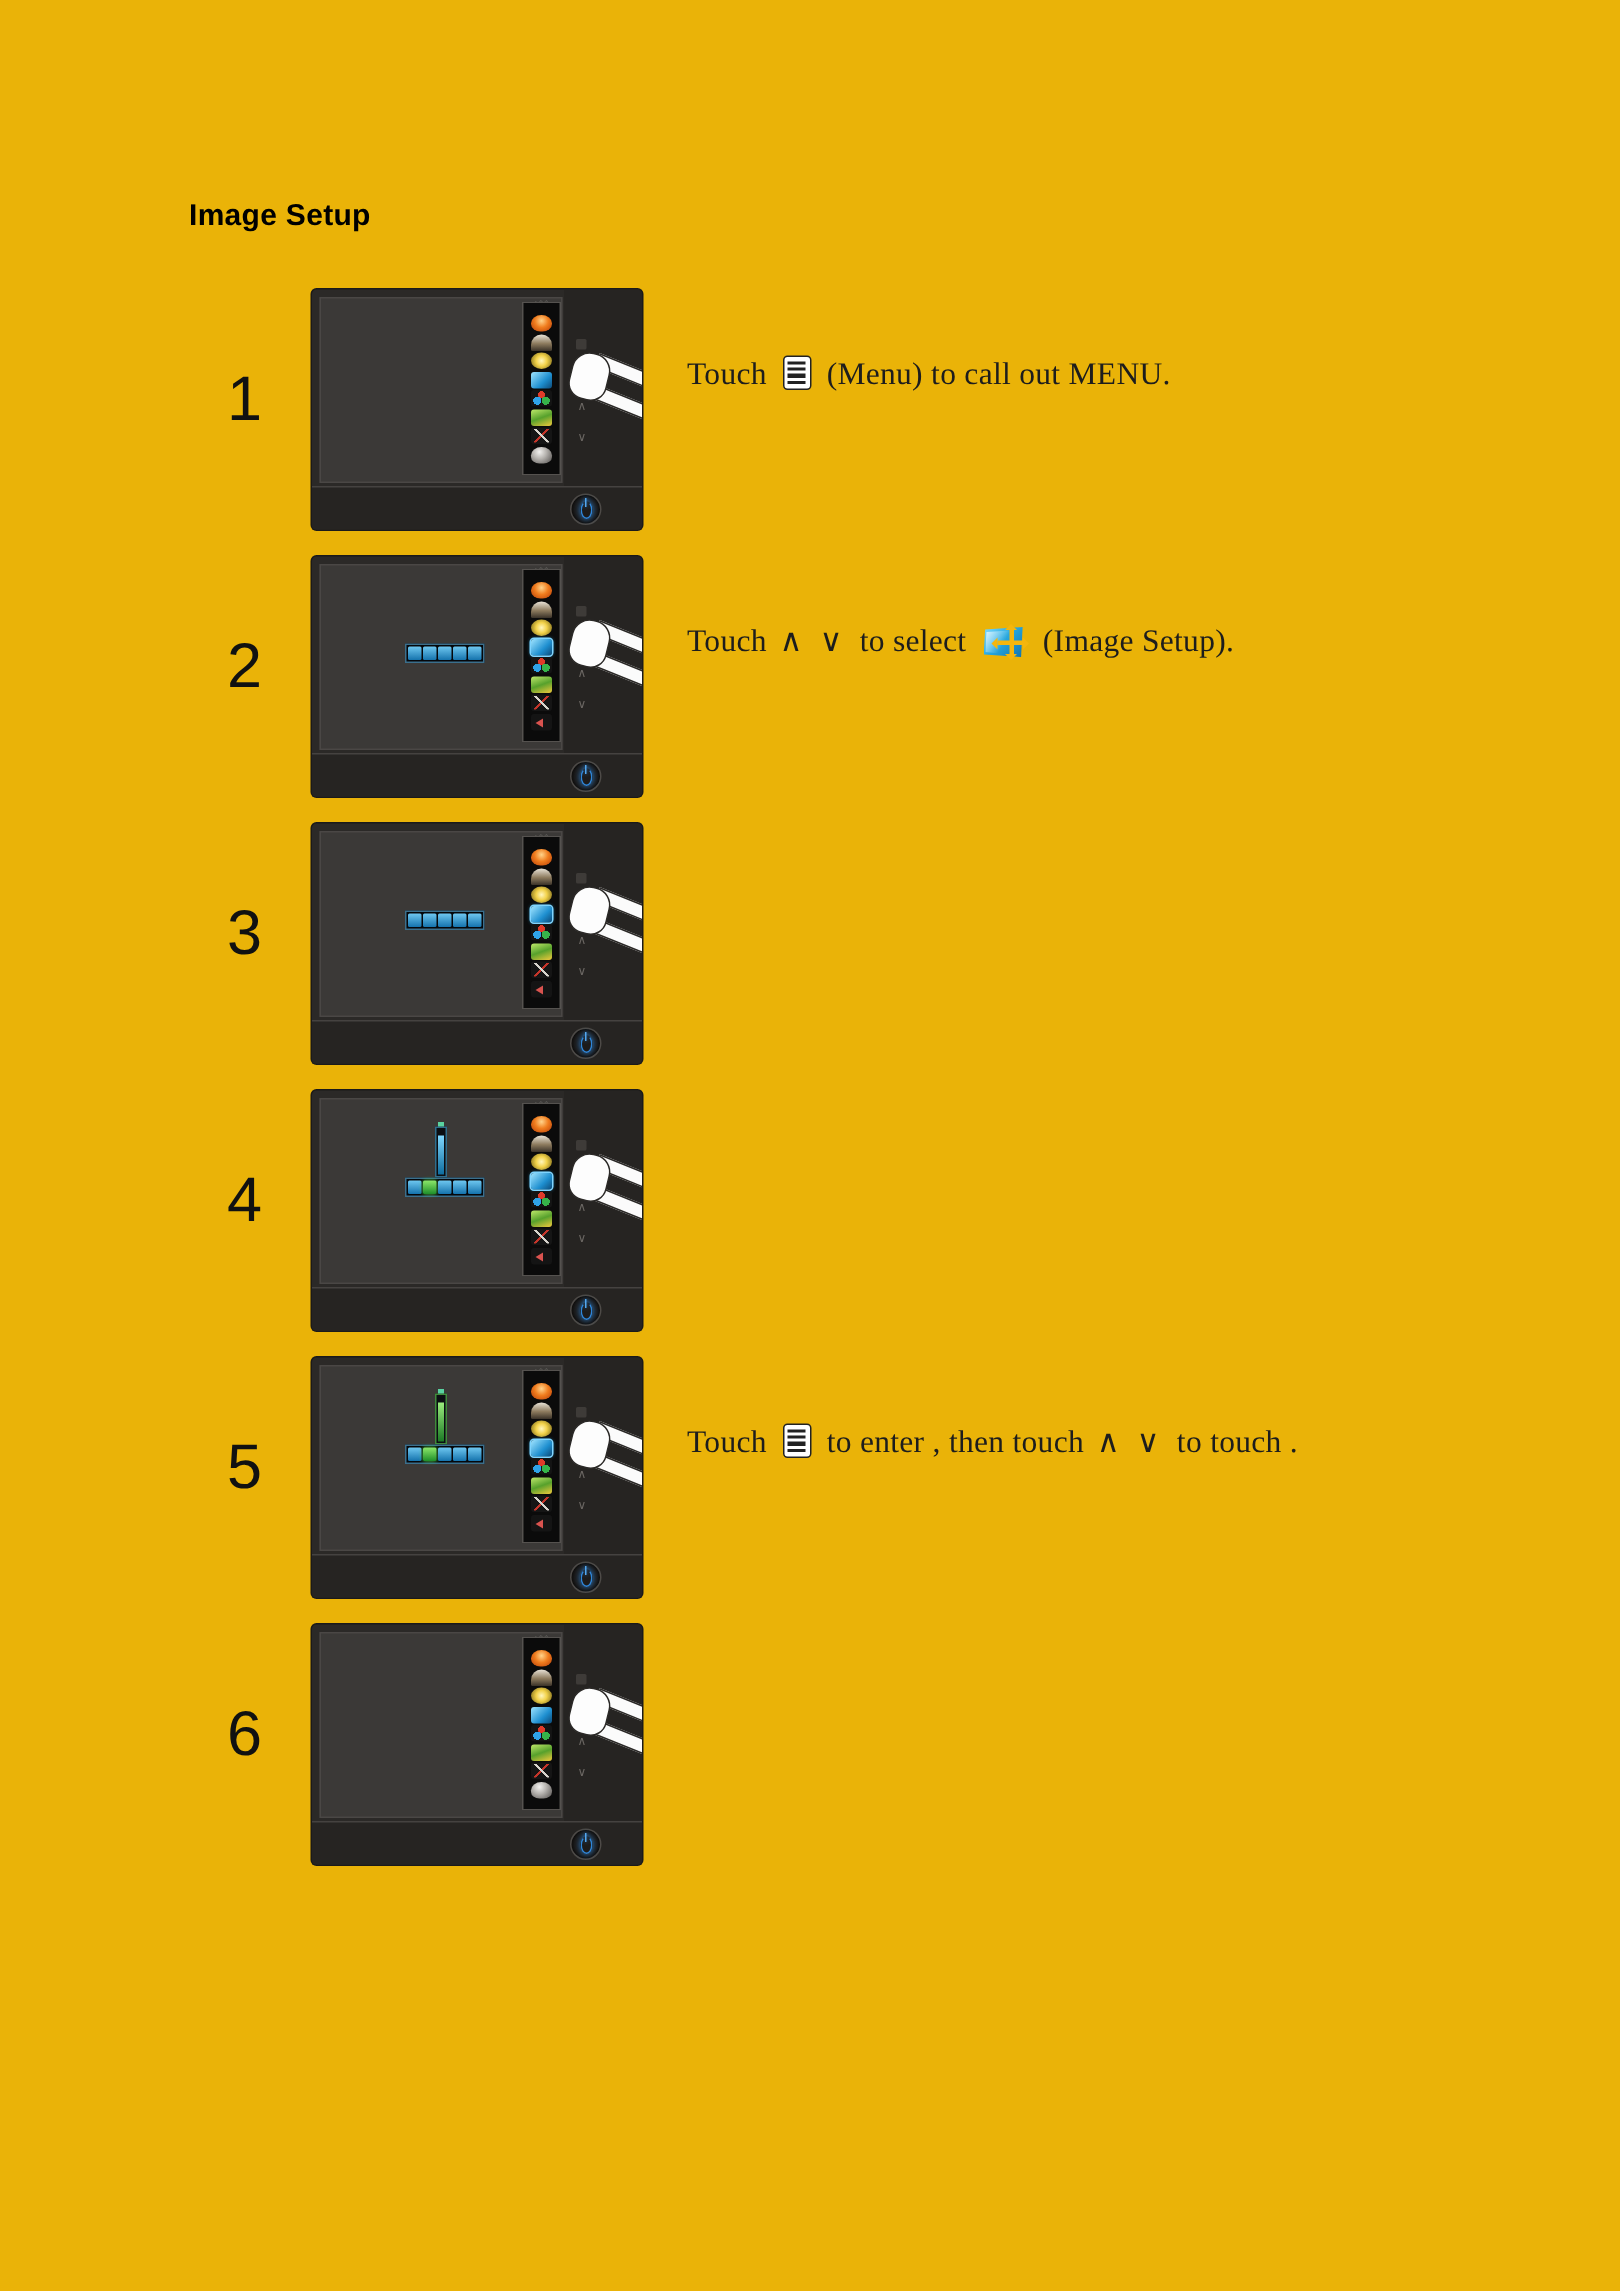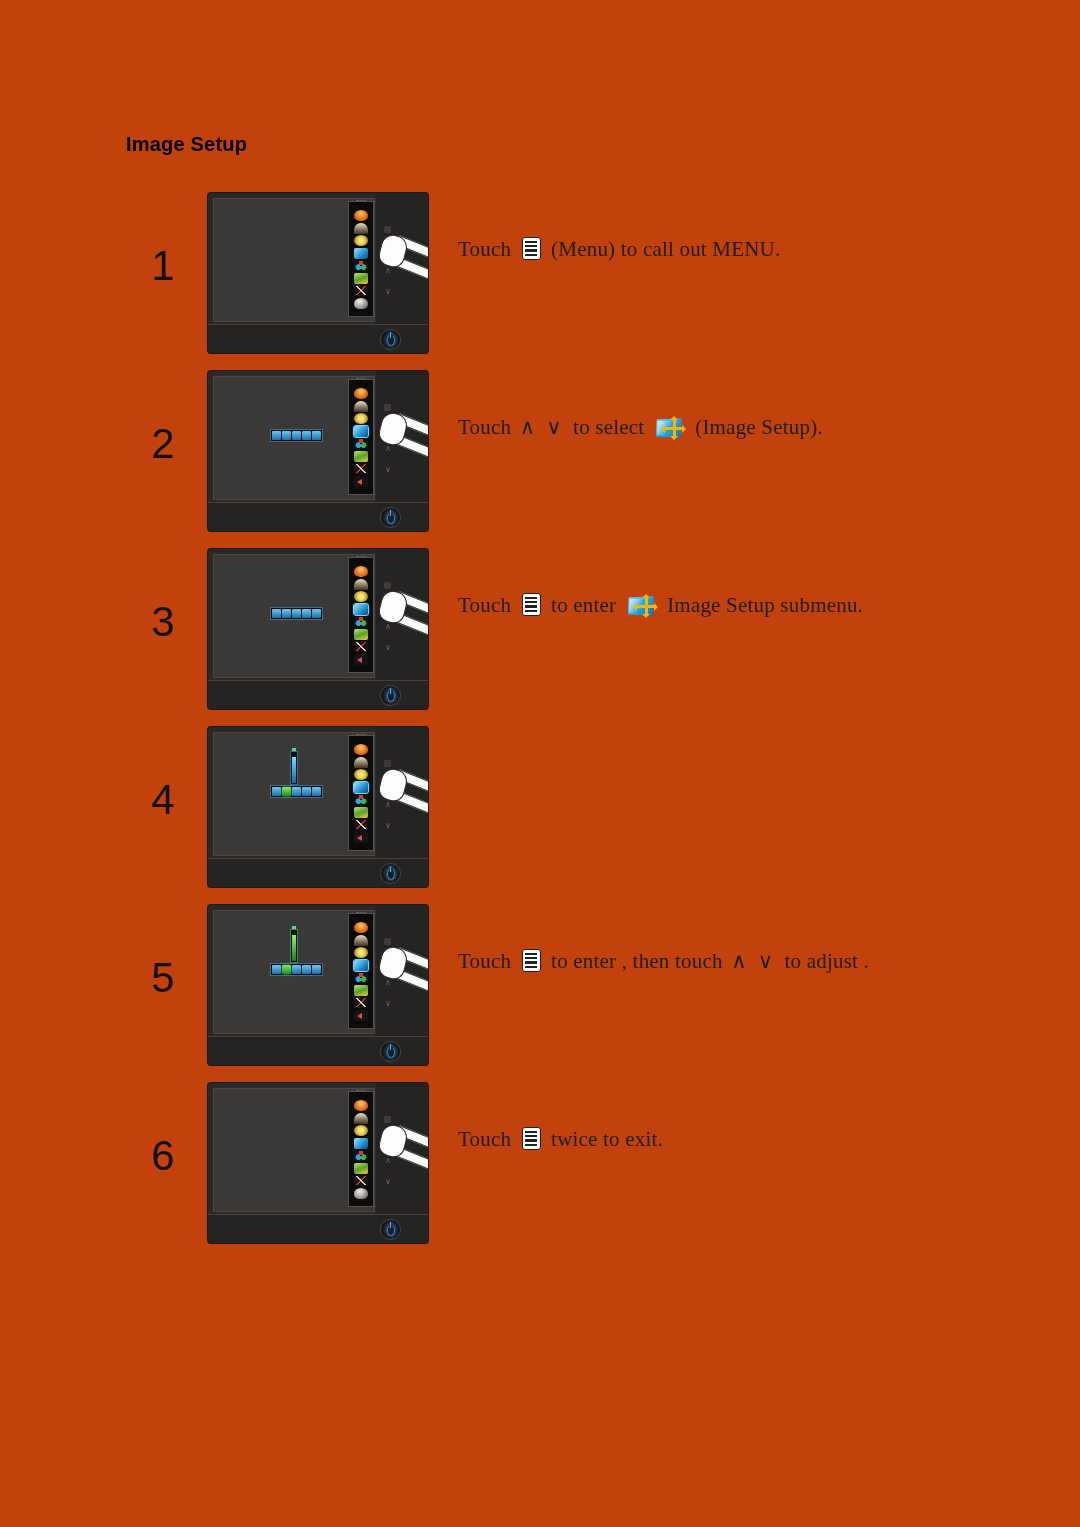--- a/index.html
+++ b/index.html
@@ -12,21 +12,21 @@
     height: 1527px;
     position: relative;
     font-family: "Liberation Sans", sans-serif;
     color: #1a1a1a;
     overflow: hidden;
   }
 
   .page {
     position: absolute;
     inset: 0;
-    background: #c2410c;
+    background: #eab308;
   }
 
   
   .page-title {
     position: absolute;
     left: 126px;
     top: 133px;
     font-size: 20px;
     font-weight: bold;
     letter-spacing: 0.2px;
@@ -572,32 +572,20 @@
           <div class="osd-ic ic-spk"></div>
         </div>
         <div class="bezel-menu"></div>
         <div class="bezel-up">∧</div>
         <div class="bezel-dn">∨</div>
         <div class="finger-line fl1"></div>
         <div class="finger-line fl2"></div>
         <div class="touch-finger"></div>
         <div class="power-btn"></div>
       </div>
-      <div class="step-text">
-        <span class="chunk">Touch</span>
-        <span class="menu-glyph"><i></i><i></i><i></i><i></i></span>
-        <span class="chunk">to enter</span>
-        <span class="imgsetup-glyph">
-          <span class="scr"></span><span class="shine"></span>
-          <span class="cross-h"></span><span class="cross-v"></span>
-          <span class="ar ar-l"></span><span class="ar ar-r"></span>
-          <span class="ar ar-u"></span><span class="ar ar-d"></span>
-        </span>
-        <span class="chunk">Image Setup  submenu.</span>
-      </div>
     </div>
 
     <div class="step">
       <div class="step-num">4</div>
       <div class="monitor">
         <div class="mon-bezel-right"></div>
         <div class="mon-screen"></div>
         <div class="mon-base"></div>
         <div class="osd-logo">AOC</div>
         <div class="osd-slider">
@@ -665,21 +653,21 @@
         <div class="finger-line fl1"></div>
         <div class="finger-line fl2"></div>
         <div class="touch-finger"></div>
         <div class="power-btn"></div>
       </div>
       <div class="step-text">
         <span class="chunk">Touch</span>
         <span class="menu-glyph"><i></i><i></i><i></i><i></i></span>
         <span class="chunk">to enter , then touch</span>
         <span class="updown">∧ ∨</span>
-        <span class="chunk">to  adjust .</span>
+        <span class="chunk">to  touch .</span>
       </div>
     </div>
 
     <div class="step">
       <div class="step-num">6</div>
       <div class="monitor">
         <div class="mon-bezel-right"></div>
         <div class="mon-screen"></div>
         <div class="mon-base"></div>
         <div class="osd-logo">AOC</div>
@@ -694,23 +682,18 @@
           <div class="osd-ic ic-ball"></div>
         </div>
         <div class="bezel-menu"></div>
         <div class="bezel-up">∧</div>
         <div class="bezel-dn">∨</div>
         <div class="finger-line fl1"></div>
         <div class="finger-line fl2"></div>
         <div class="touch-finger"></div>
         <div class="power-btn"></div>
       </div>
-      <div class="step-text">
-        <span class="chunk">Touch</span>
-        <span class="menu-glyph"><i></i><i></i><i></i><i></i></span>
-        <span class="chunk">twice to exit.</span>
-      </div>
     </div>
 
   </div>
 
 
 </div>
 
 </body></html>

